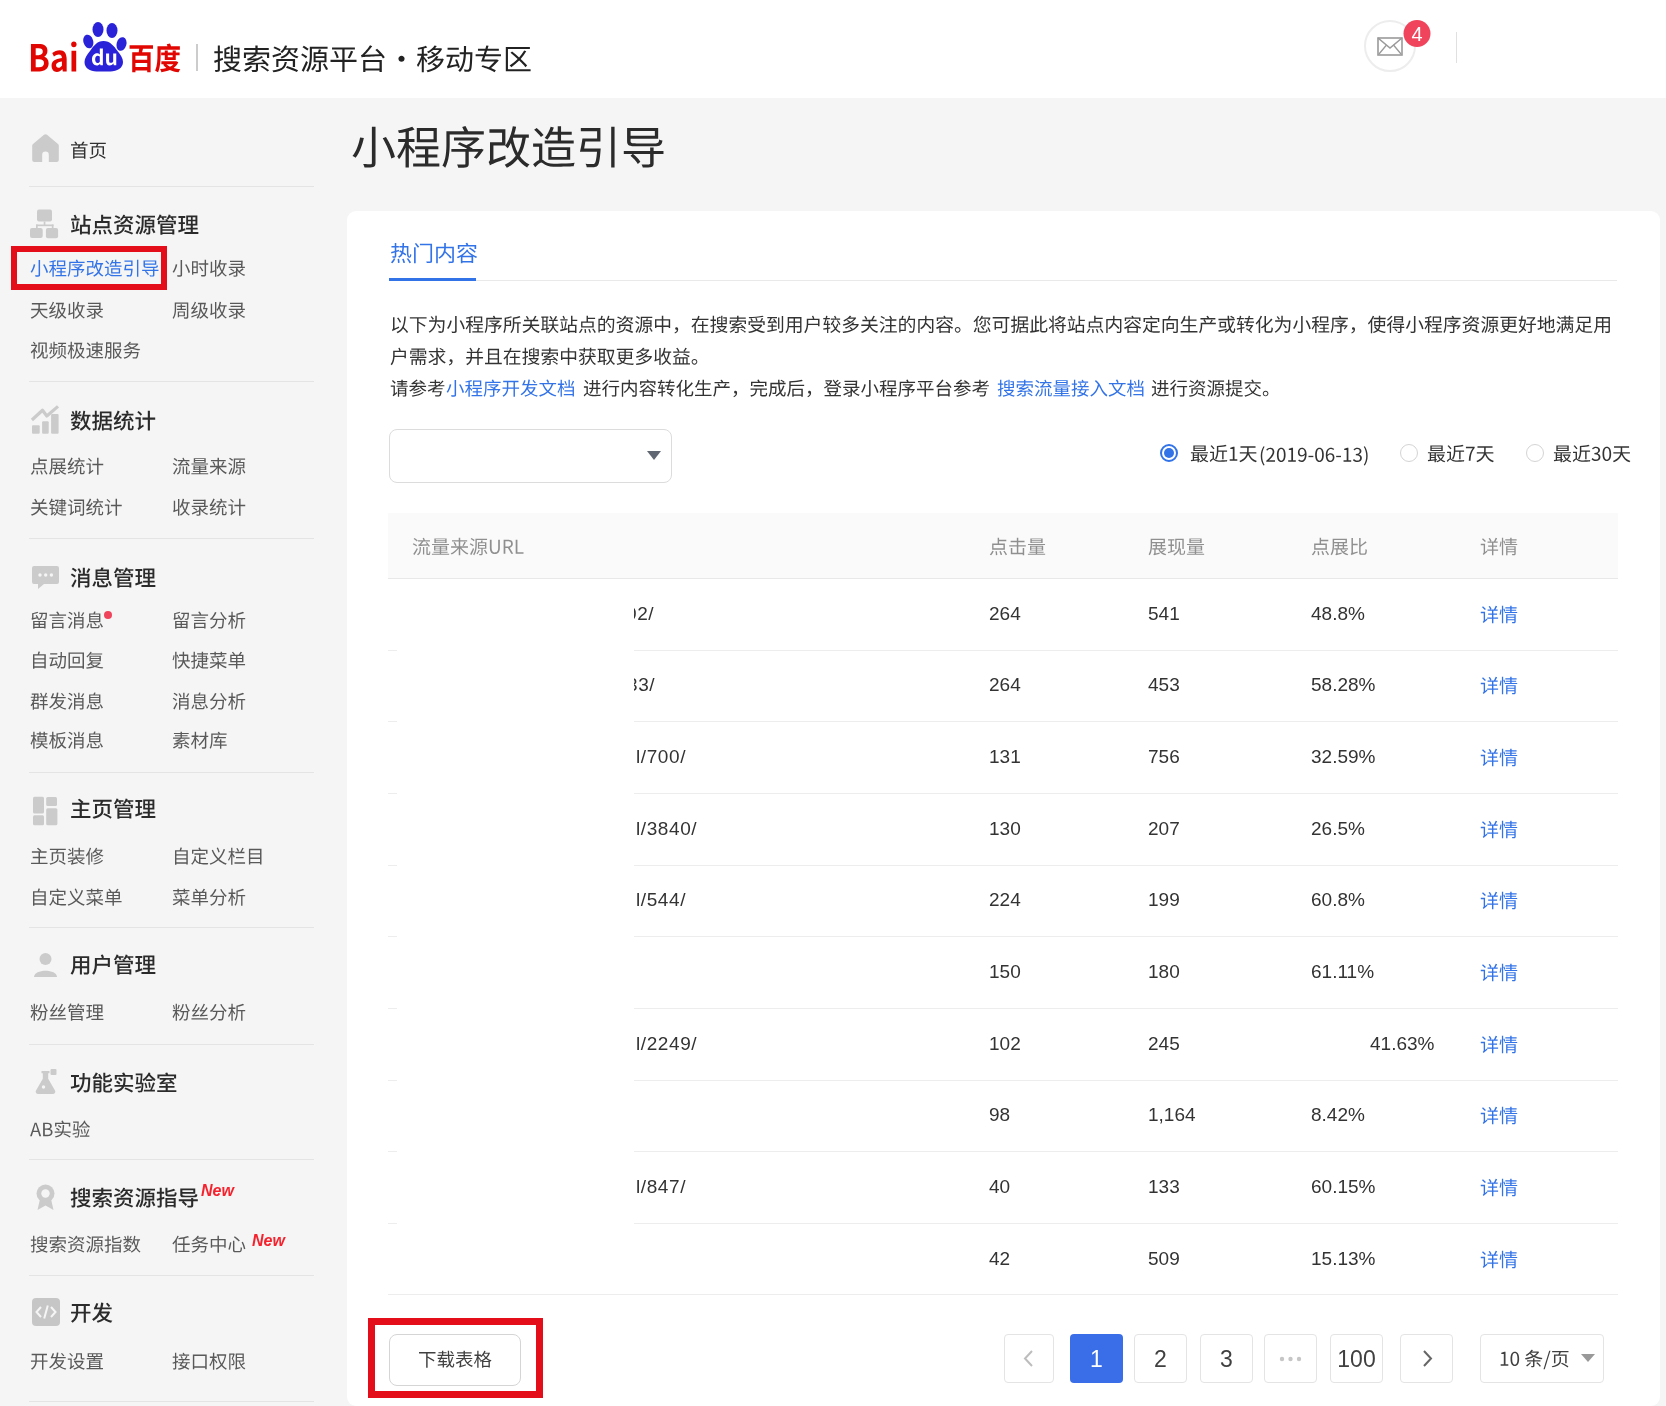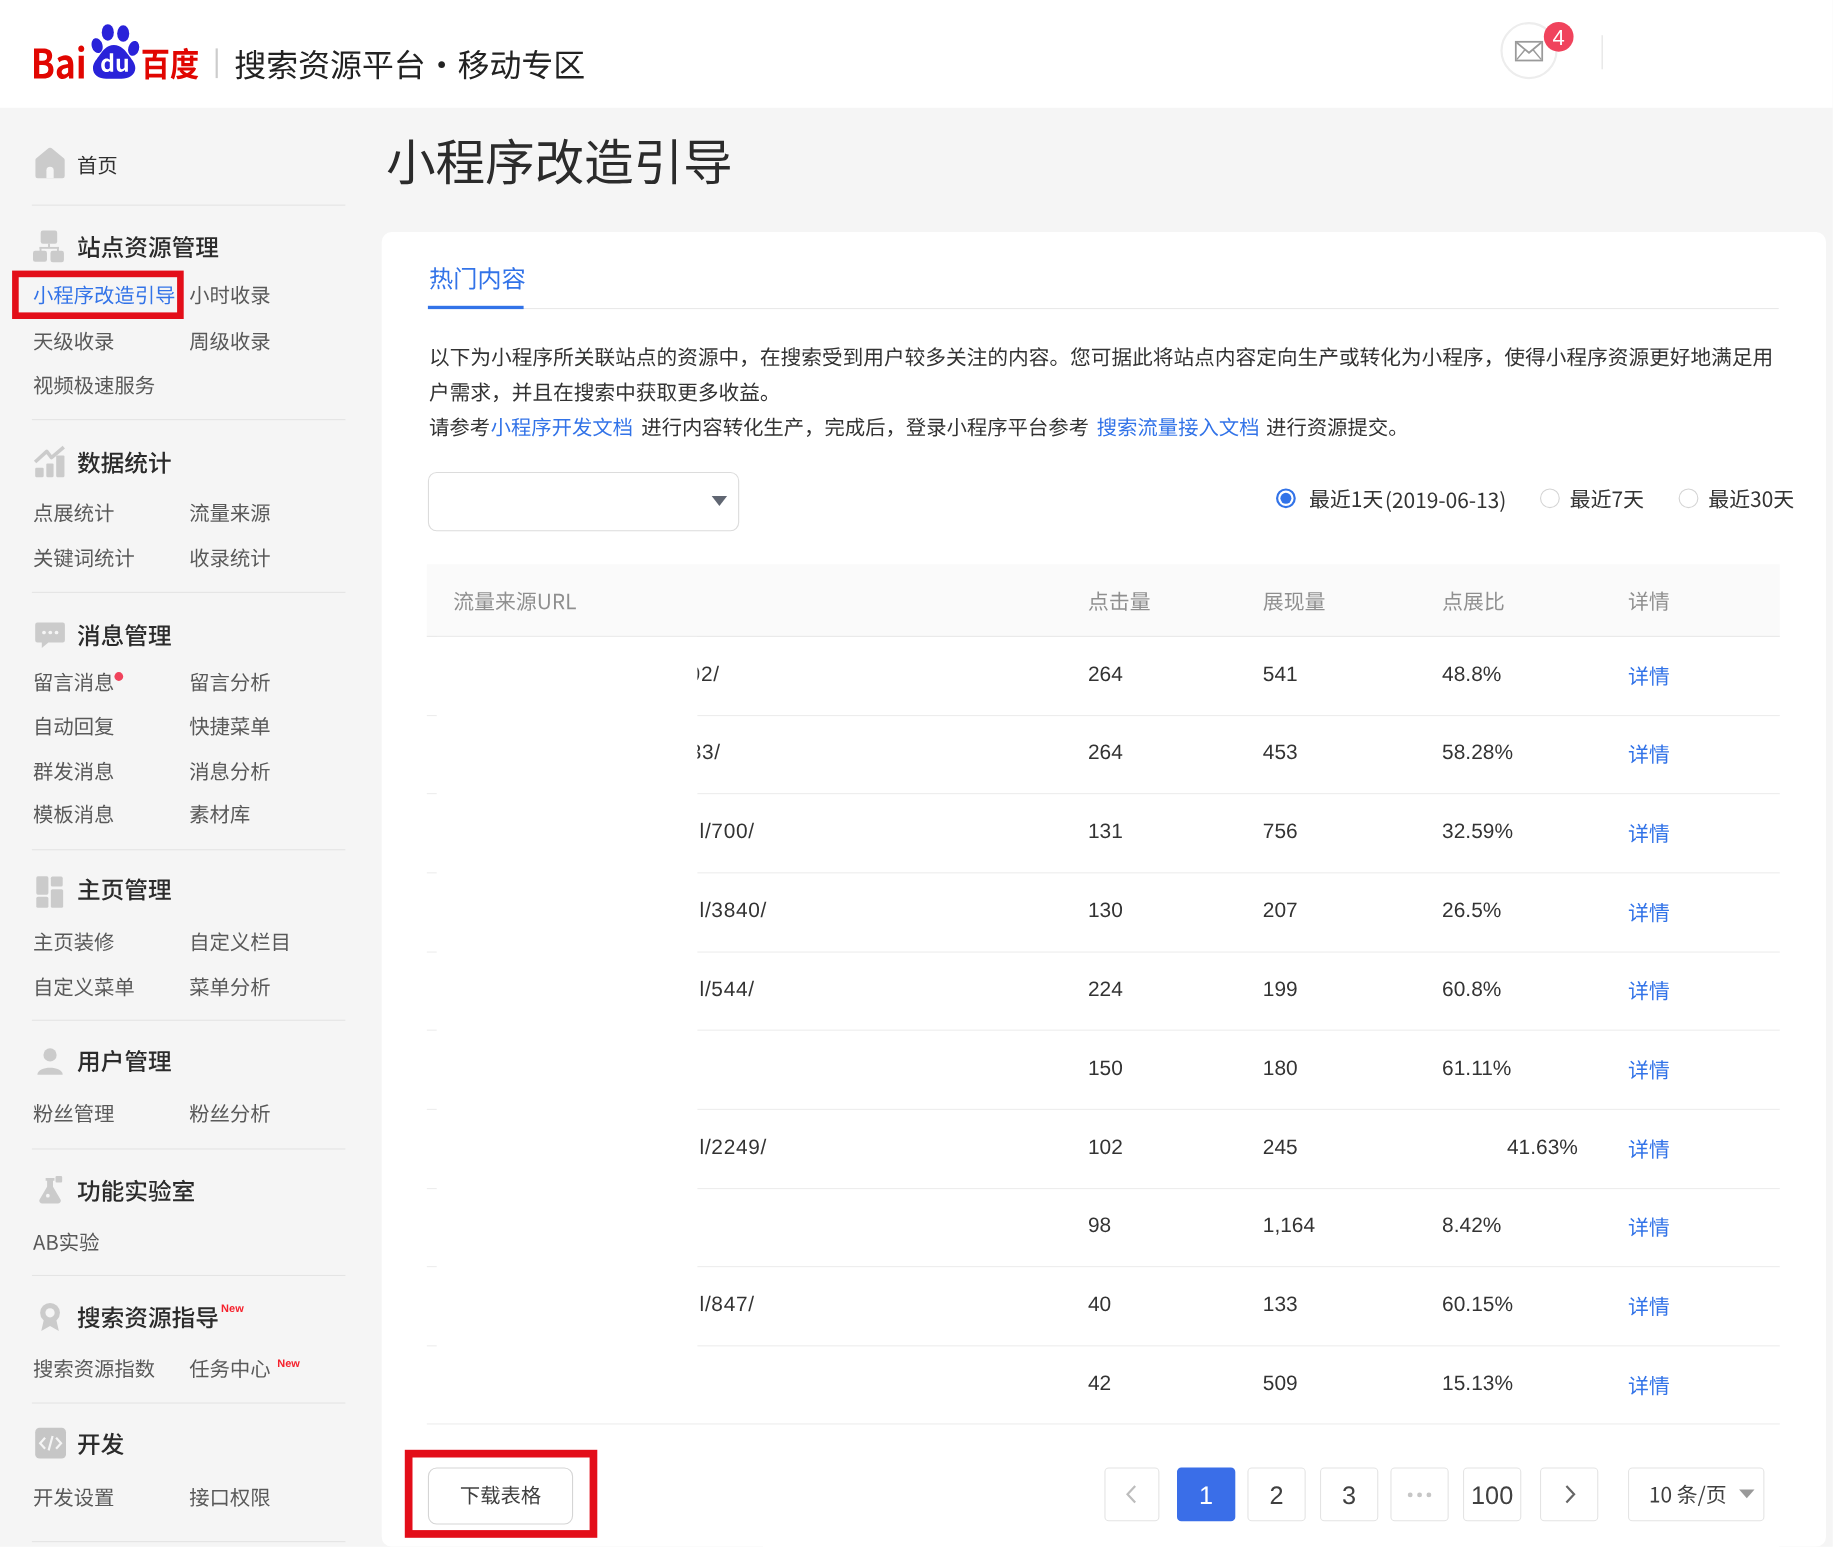--- a/index.html
+++ b/index.html
@@ -2,21 +2,21 @@
 <html><head><meta charset="utf-8"><style>
 
 html,body{margin:0;padding:0;width:1666px;height:1406px;overflow:hidden;background:#f5f5f5;
  font-family:"Liberation Sans",sans-serif;}
 .abs{position:absolute}
 .tr{position:absolute}
 #app{position:absolute;left:0;top:0;width:1666px;height:1406px}
 #hdr{position:absolute;left:0;top:0;width:1666px;height:98px;background:#fff}
 .num{font-size:19px;color:#333;line-height:28px}
 .pg{font-size:23px;line-height:26px;text-align:center}
-.new{font-size:10px;font-weight:bold;color:#f5222d;line-height:13px}
+.new{font-size:16px;font-weight:bold;font-style:italic;color:#f5222d;line-height:13px}
 
 </style></head><body>
 <div id="app">
 <div id="hdr"></div>
 <svg width="0" height="0" style="position:absolute">
 <defs>
 <path id="g0" d="M91 0H355C518 0 641 69 641 218C641 317 583 374 503 393V397C566 420 604 489 604 558C604 696 488 741 336 741H91ZM239 439V627H327C416 627 460 601 460 536C460 477 420 439 326 439ZM239 114V330H342C444 330 497 299 497 227C497 150 442 114 342 114Z"></path>
 <path id="g1" d="M216 -14C281 -14 337 17 385 60H390L400 0H520V327C520 489 447 574 305 574C217 574 137 540 72 500L124 402C176 433 226 456 278 456C347 456 371 414 373 359C148 335 51 272 51 153C51 57 116 -14 216 -14ZM265 101C222 101 191 120 191 164C191 215 236 252 373 268V156C338 121 307 101 265 101Z"></path>
 <path id="g2" d="M79 0H226V560H79ZM153 651C203 651 238 682 238 731C238 779 203 811 153 811C101 811 68 779 68 731C68 682 101 651 153 651Z"></path>
 <path id="g3" d="M276 -14C334 -14 390 17 431 58H435L446 0H566V798H419V601L424 513C384 550 345 574 282 574C162 574 47 462 47 280C47 96 136 -14 276 -14ZM314 107C240 107 198 165 198 282C198 393 251 453 314 453C350 453 385 442 419 411V165C387 123 353 107 314 107Z"></path>

